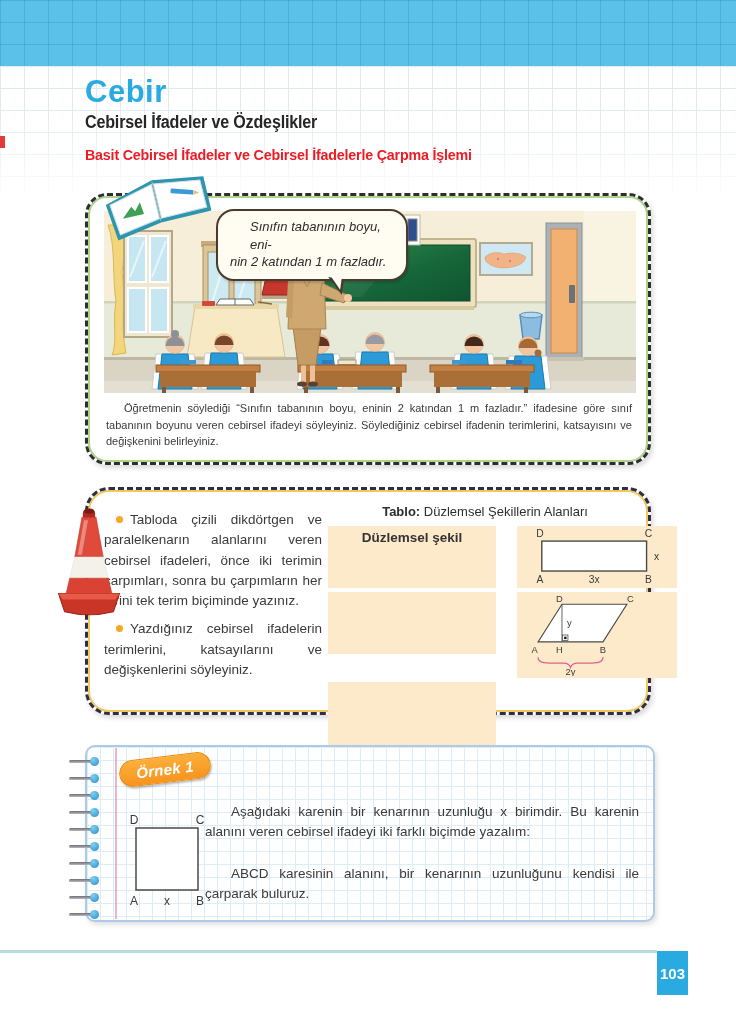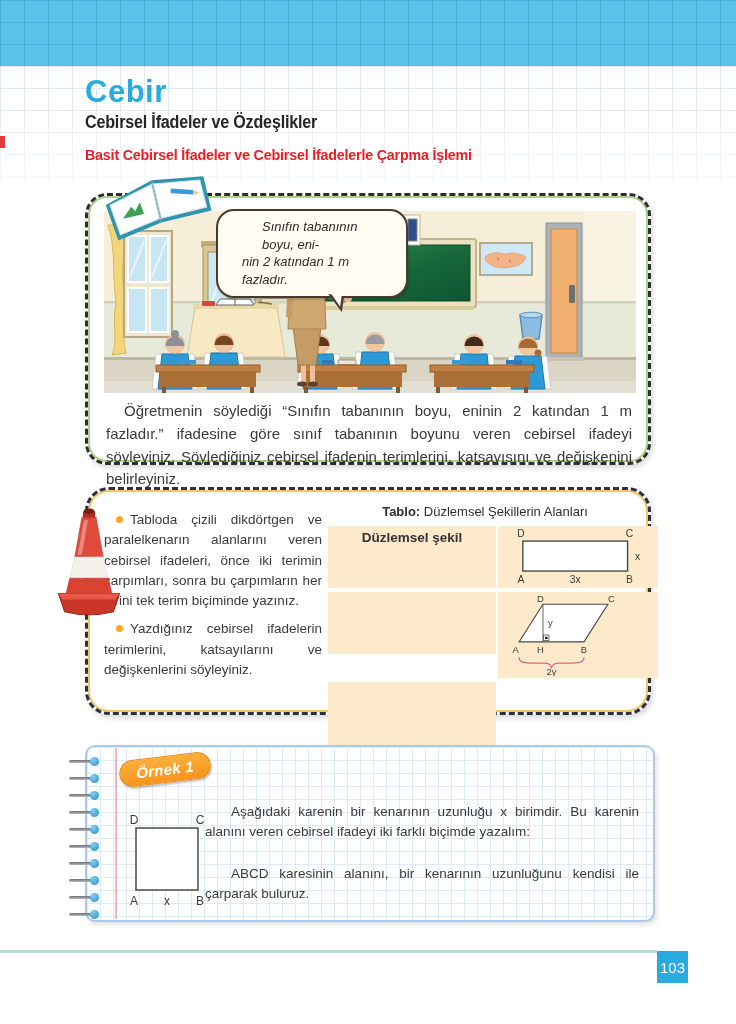--- a/index.html
+++ b/index.html
@@ -29,44 +29,44 @@
 
   
   .box1 { position:absolute; left:85px; top:193px; width:566px; height:272px; background:#fff;
     border:3px dashed #2e2e2e; box-shadow: inset 0 0 0 2px #aed48c, 2px 3px 5px rgba(0,0,0,.15); border-radius:22px; }
   .box2 { position:absolute; left:85px; top:487px; width:566px; height:228px; background:#fff;
     border:3px dashed #2e2e44; box-shadow: inset 0 0 0 2px #f2c85e, 2px 3px 5px rgba(0,0,0,.15); border-radius:24px; }
 
   .classroom { position:absolute; left:12px; top:11px; width:540px; height:190px; }
 
   .bubble { position:absolute; left:128px; top:13px; width:192px; background:#fffdf2;
-    border:2px solid #4a3a2e; border-radius:18px; padding:7px 24px 8px;
+    border:2px solid #4a3a2e; border-radius:18px; padding:7px 12px 8px;
     font-style:italic; font-size:13px; color:#2c2c2c; line-height:1.35; z-index:3;
     box-shadow:1px 2px 2px rgba(0,0,0,.15); }
   .bubble .l1 { padding-left:20px; }
   .bubble:before { content:""; position:absolute; left:58%; bottom:-15px; width:0; height:0;
     border-left:16px solid transparent; border-top:16px solid #4a3a2e; transform:rotate(8deg); }
   .bubble:after { content:""; position:absolute; left:calc(58% + 3px); bottom:-10px; width:0; height:0;
     border-left:11px solid transparent; border-top:12px solid #fffdf2; transform:rotate(8deg); }
 
-  .intro-para { position:absolute; left:18px; right:16px; top:204px; font-size:15px; line-height:1.52;
+  .intro-para { position:absolute; left:18px; right:16px; top:204px; font-size:11px; line-height:1.52;
     text-align:justify; text-indent:18px; color:#3a3a3a; }
 
   .book-icon { position:absolute; left:92px; top:158px; width:134px; height:92px; z-index:4; }
   .cone-icon { position:absolute; left:50px; top:504px; width:78px; height:120px; z-index:4; }
 
   
   .steps-col { position:absolute; left:16px; top:20px; width:218px; }
   .steps-heading { color:#29abe2; font-weight:bold; font-size:15px; margin:0 0 7px 30px; }
   .bullet { font-size:13.5px; line-height:1.5; text-align:justify; text-indent:12px; margin-bottom:8px; }
   .dot { display:inline-block; width:7px; height:7px; border-radius:50%; background:#f7a823; margin-right:7px; vertical-align:1px; }
 
   .table-col { position:absolute; left:240px; top:14px; width:314px; }
   .tcaption { text-align:center; font-size:13px; margin-bottom:7px; color:#2e2e2e; }
-  .ttable { display:grid; grid-template-columns:168px 1fr; gap:4px 2px; }
+  .ttable { display:grid; grid-template-columns:168px 1fr; gap:4px 21px; }
   .th { background:#fdeacb; font-weight:bold; font-size:13.5px; text-align:center; padding:4px 0; color:#333; }
   .td { background:#fdeacb; display:flex; align-items:center; justify-content:center; }
   .cell-rect { height:62px; }
   .cell-para { height:86px; }
   .diagram text { font-size:11px; fill:#3a3a3a; font-family:"Liberation Sans", sans-serif; }
 
   
   .box3 { position:absolute; left:85px; top:745px; width:570px; height:177px; background:#fff;
     border:2px solid #aecbe6; border-radius:10px;
     background-image:
@@ -85,22 +85,22 @@
     box-shadow:1px 2px 2px rgba(0,0,0,.25); letter-spacing:.3px; }
   .square-svg { position:absolute; left:34px; top:66px; width:92px; height:96px; }
   .ex-text { position:absolute; left:118px; top:11px; right:14px; font-size:13.5px; line-height:1.5; color:#3a3a3a; }
   .ex-intro, .ex-p1 { text-align:justify; text-indent:26px;margin-top:44px; }
   .ex-p1 { margin-top:21px; }
   .ex-p2 { margin-top:13px; text-indent:26px; }
   .ex-p3 { padding-left:264px; }
   .ex-text sup { font-size:9.5px; }
 
   .footer-line { position:absolute; left:0; top:950px; width:657px; height:3px; background:#b5ded6; }
-  .page-badge { position:absolute; left:657px; top:951px; width:31px; height:32px; background:#29abe2;
-    color:#fff; font-weight:normal; font-size:15px; display:flex; align-items:center; justify-content:center; }
+  .page-badge { position:absolute; left:657px; top:951px; width:31px; height:44px; background:#29abe2;
+    color:#fff; font-weight:bold; font-size:15px; display:flex; align-items:center; justify-content:center; }
 </style>
 </head>
 <body>
 
 <div class="page">
 
   <div class="header-bar"></div>
   <div class="grid-fade"></div>
   <div class="red-tick"></div>
 

